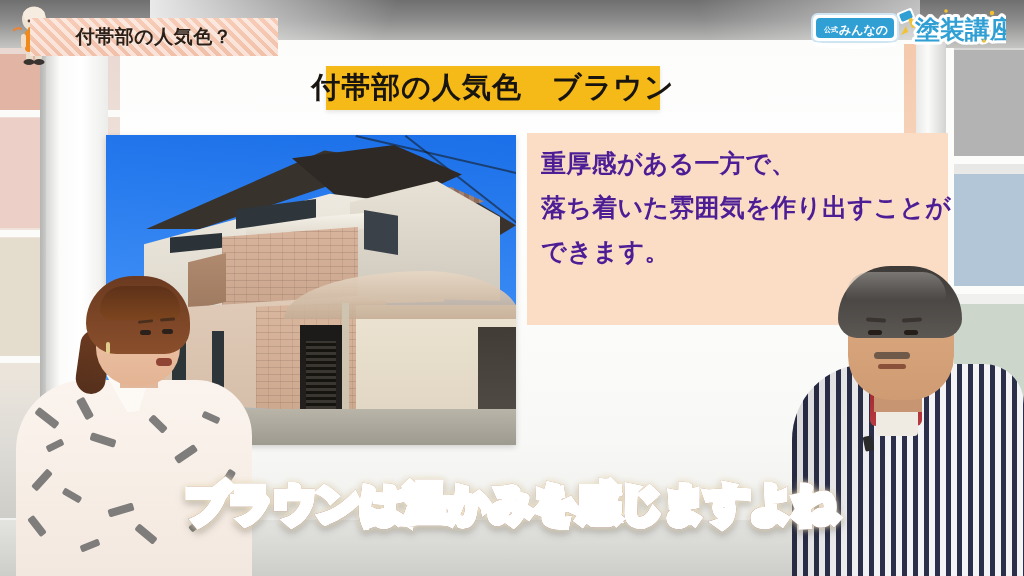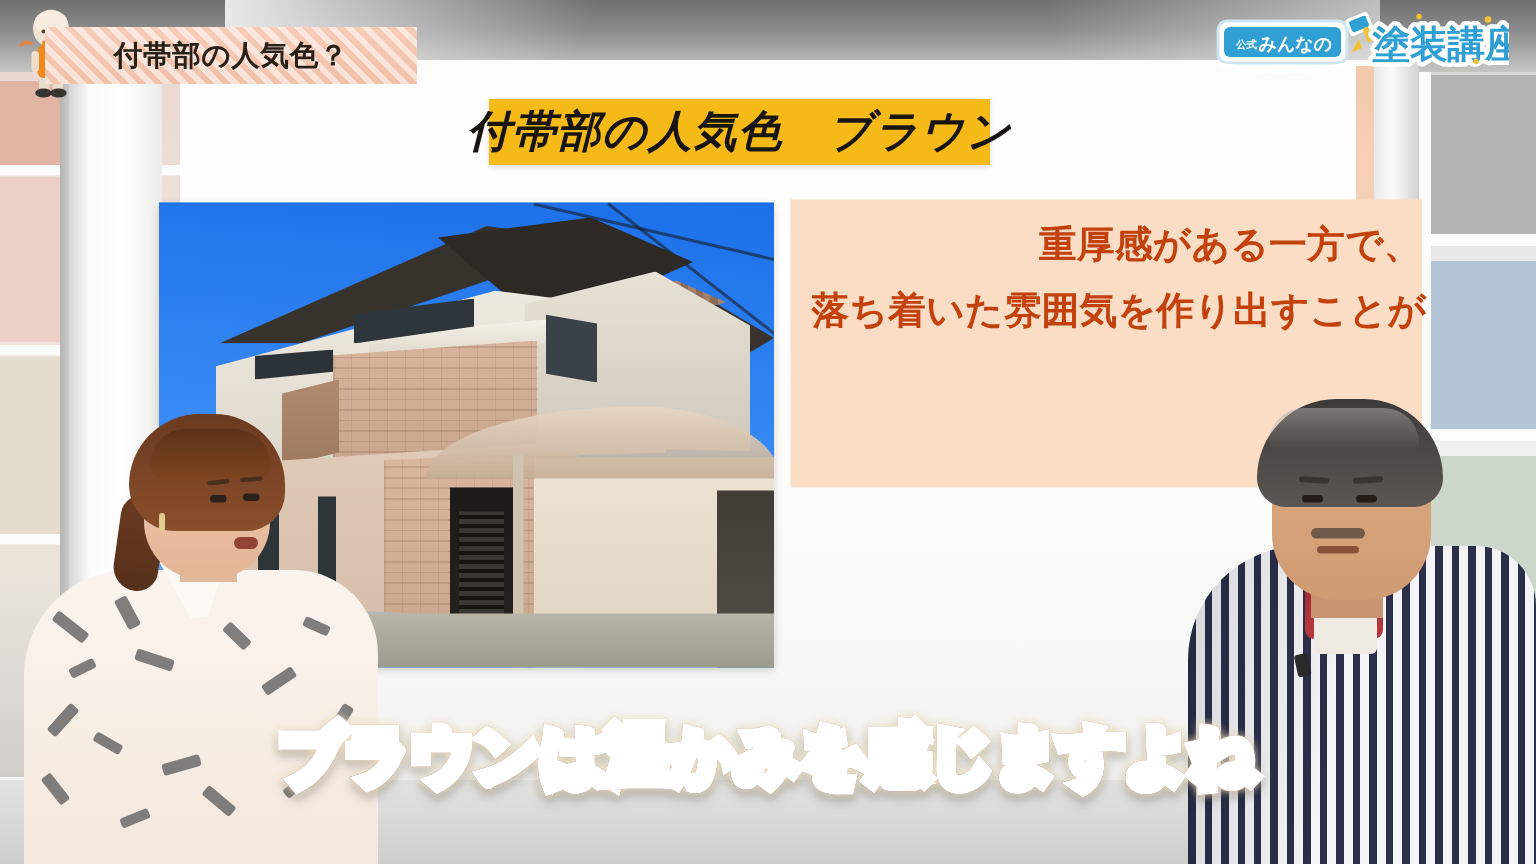--- a/index.html
+++ b/index.html
@@ -83,21 +83,20 @@
   
   .logo{position:absolute;right:18px;top:4px;width:200px;height:48px;}
   .logo svg{display:block;}
 
   
   .main-title{
     position:absolute;left:326px;top:66px;width:334px;height:44px;
     background:#f5ba18;
     display:flex;align-items:center;justify-content:center;
     box-shadow:0 2px 4px rgba(0,0,0,.10);
-    font-style:italic;
   }
   .main-title-text{
     font-size:29px;font-weight:bold;color:#181410;letter-spacing:1px;
     white-space:nowrap;
   }
 
   
   .photo{
     position:absolute;left:106px;top:135px;width:410px;height:310px;
     overflow:hidden;background:#2b7ef0;
@@ -179,22 +178,22 @@
     background:linear-gradient(180deg,#b9b4a8,#9d9a90);}
   .grass{position:absolute;left:96px;bottom:18px;width:60px;height:16px;background:#6f8d4a;opacity:.8;}
 
   
   .text-panel{
     position:absolute;left:527px;top:133px;width:421px;height:192px;
     background:#fbddc6;
     padding:8px 0 0 14px;box-sizing:border-box;
   }
   .tp-line{
-    font-size:25px;font-weight:bold;color:#c2410c;
-    line-height:44px;white-space:nowrap;letter-spacing:.3px;text-align:right;
+    font-size:25px;font-weight:bold;color:#4c1d95;
+    line-height:44px;white-space:nowrap;letter-spacing:.3px;
   }
 
   
   .person{position:absolute;}
 
   
   .woman{left:16px;bottom:0;width:236px;height:300px;}
   .w-body{position:absolute;left:0;bottom:0;width:236px;height:196px;
     background:
       linear-gradient(180deg,#fbf4ee,#f3e8df);
@@ -406,20 +405,21 @@
       <div class="rail-post" style="left:124px;top:12px;height:30px;"></div>
       <div class="rail-post" style="left:180px;top:16px;height:26px;"></div>
     </div>
     <div class="grass"></div>
     <div class="ground"></div>
   </div>
 
   <div class="text-panel">
     <div class="tp-line">重厚感がある一方で、</div>
     <div class="tp-line">落ち着いた雰囲気を作り出すことが</div>
+    <div class="tp-line">できます。</div>
   </div>
 
   <div class="person woman">
     <div class="w-body"></div>
     <div class="w-pattern">
       <div class="wp" style="left:18px;top:34px;width:26px;height:8px;transform:rotate(38deg)"></div>
       <div class="wp" style="left:30px;top:62px;width:18px;height:7px;transform:rotate(-26deg)"></div>
       <div class="wp" style="left:58px;top:24px;width:22px;height:9px;transform:rotate(62deg)"></div>
       <div class="wp" style="left:74px;top:56px;width:26px;height:8px;transform:rotate(18deg)"></div>
       <div class="wp" style="left:14px;top:96px;width:24px;height:8px;transform:rotate(-48deg)"></div>

